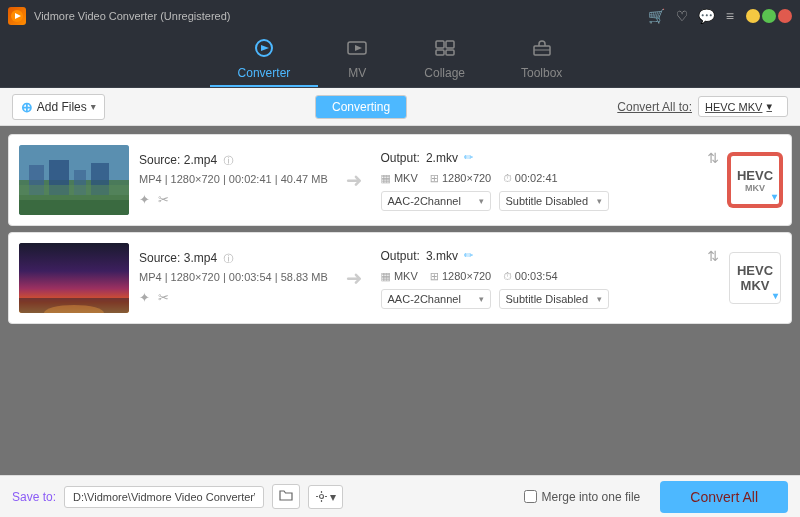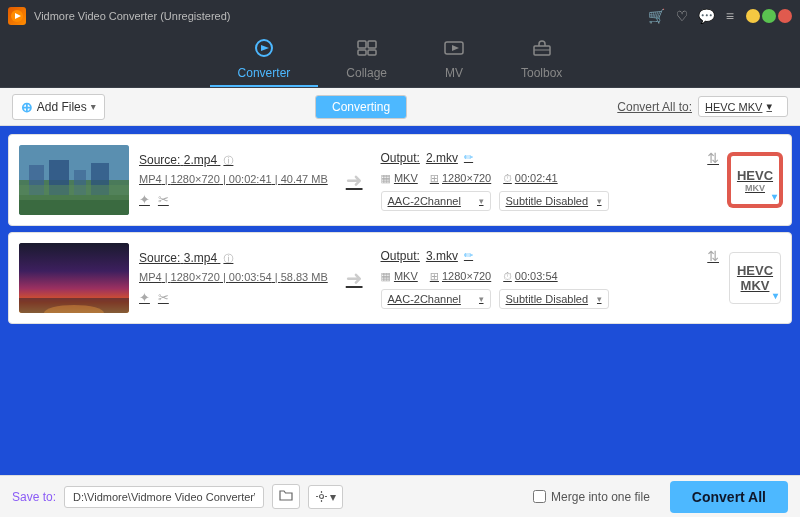--- a/index.html
+++ b/index.html
@@ -123,28 +123,27 @@
     }
     .format-select {
       background: white; border: 1px solid #ccc; border-radius: 3px;
       padding: 3px 6px; font-size: 11px; color: #333;
       display: flex; align-items: center; gap: 4px; cursor: pointer;
       min-width: 90px;
     }
 
     
     #main {
-      background: #1d4ed8;
+      background: #737373;
       height: calc(517px - 32px - 56px - 38px - 42px);
       overflow-y: auto;
       padding: 8px;
       display: flex;
       flex-direction: column;
       gap: 6px;
-      text-decoration: underline;
     }
 
     
     .file-item {
       background: white;
       border: 1px solid #e0e0e0;
       border-radius: 4px;
       padding: 10px 10px;
       display: flex;
       align-items: center;
@@ -259,22 +258,22 @@
     }
     .settings-btn {
       border: 1px solid #ccc; border-radius: 3px; background: white;
       padding: 4px 6px; cursor: pointer; color: #555; font-size: 12px;
       display: flex; align-items: center; gap: 2px;
     }
     .merge-checkbox { display: flex; align-items: center; gap: 5px; margin-left: auto; font-size: 12px; color: #555; }
     .merge-checkbox input { margin: 0; }
     .convert-all-btn {
       background: #4db8ff;
-      color: #0f172a; border: none; border-radius: 4px;
-      padding: 8px 22px; font-size: 14px; font-weight: 700;
+      color: #7f1d1d; border: none; border-radius: 4px;
+      padding: 8px 30px; font-size: 14px; font-weight: 400;
       cursor: pointer; margin-left: 12px;
     }
   </style>
 </head>
 <body>
 
 <div id="titlebar">
   <div class="app-icon">
     <svg width="14" height="14" viewBox="0 0 14 14">
       <circle cx="7" cy="7" r="6" fill="#ff8c00"></circle>
@@ -297,40 +296,40 @@
 
 <div id="nav">
   <div class="nav-tab active">
     <span class="tab-icon">
       <svg width="22" height="18" viewBox="0 0 22 18">
         <circle cx="11" cy="9" r="8" fill="none" stroke="#4db8ff" stroke-width="2"></circle>
         <polygon points="8,6 16,9 8,12" fill="#4db8ff"></polygon>
       </svg>
     </span>
     <span>Converter</span>
+  </div>
+  <div class="nav-tab">
+    <span class="tab-icon">
+      <svg width="22" height="18" viewBox="0 0 22 18">
+        <rect x="2" y="3" width="18" height="12" rx="2" fill="none" stroke="#888" stroke-width="1.5"></rect>
+        <polygon points="9,6 16,9 9,12" fill="#888"></polygon>
+      </svg>
+    </span>
+    <span>MV</span>
   </div>
   <div class="nav-tab">
     <span class="tab-icon">
       <svg width="22" height="18" viewBox="0 0 22 18">
         <rect x="2" y="2" width="8" height="7" rx="1" fill="none" stroke="#888" stroke-width="1.5"></rect>
         <rect x="12" y="2" width="8" height="7" rx="1" fill="none" stroke="#888" stroke-width="1.5"></rect>
         <rect x="2" y="11" width="8" height="5" rx="1" fill="none" stroke="#888" stroke-width="1.5"></rect>
         <rect x="12" y="11" width="8" height="5" rx="1" fill="none" stroke="#888" stroke-width="1.5"></rect>
       </svg>
     </span>
     <span>Collage</span>
-  </div>
-  <div class="nav-tab">
-    <span class="tab-icon">
-      <svg width="22" height="18" viewBox="0 0 22 18">
-        <rect x="2" y="3" width="18" height="12" rx="2" fill="none" stroke="#888" stroke-width="1.5"></rect>
-        <polygon points="9,6 16,9 9,12" fill="#888"></polygon>
-      </svg>
-    </span>
-    <span>MV</span>
   </div>
   <div class="nav-tab">
     <span class="tab-icon">
       <svg width="22" height="18" viewBox="0 0 22 18">
         <rect x="3" y="7" width="16" height="9" rx="1" fill="none" stroke="#888" stroke-width="1.5"></rect>
         <path d="M8 7V5a3 3 0 0 1 6 0v2" fill="none" stroke="#888" stroke-width="1.5"></path>
         <line x1="3" y1="11" x2="19" y2="11" stroke="#888" stroke-width="1"></line>
       </svg>
     </span>
     <span>Toolbox</span>

